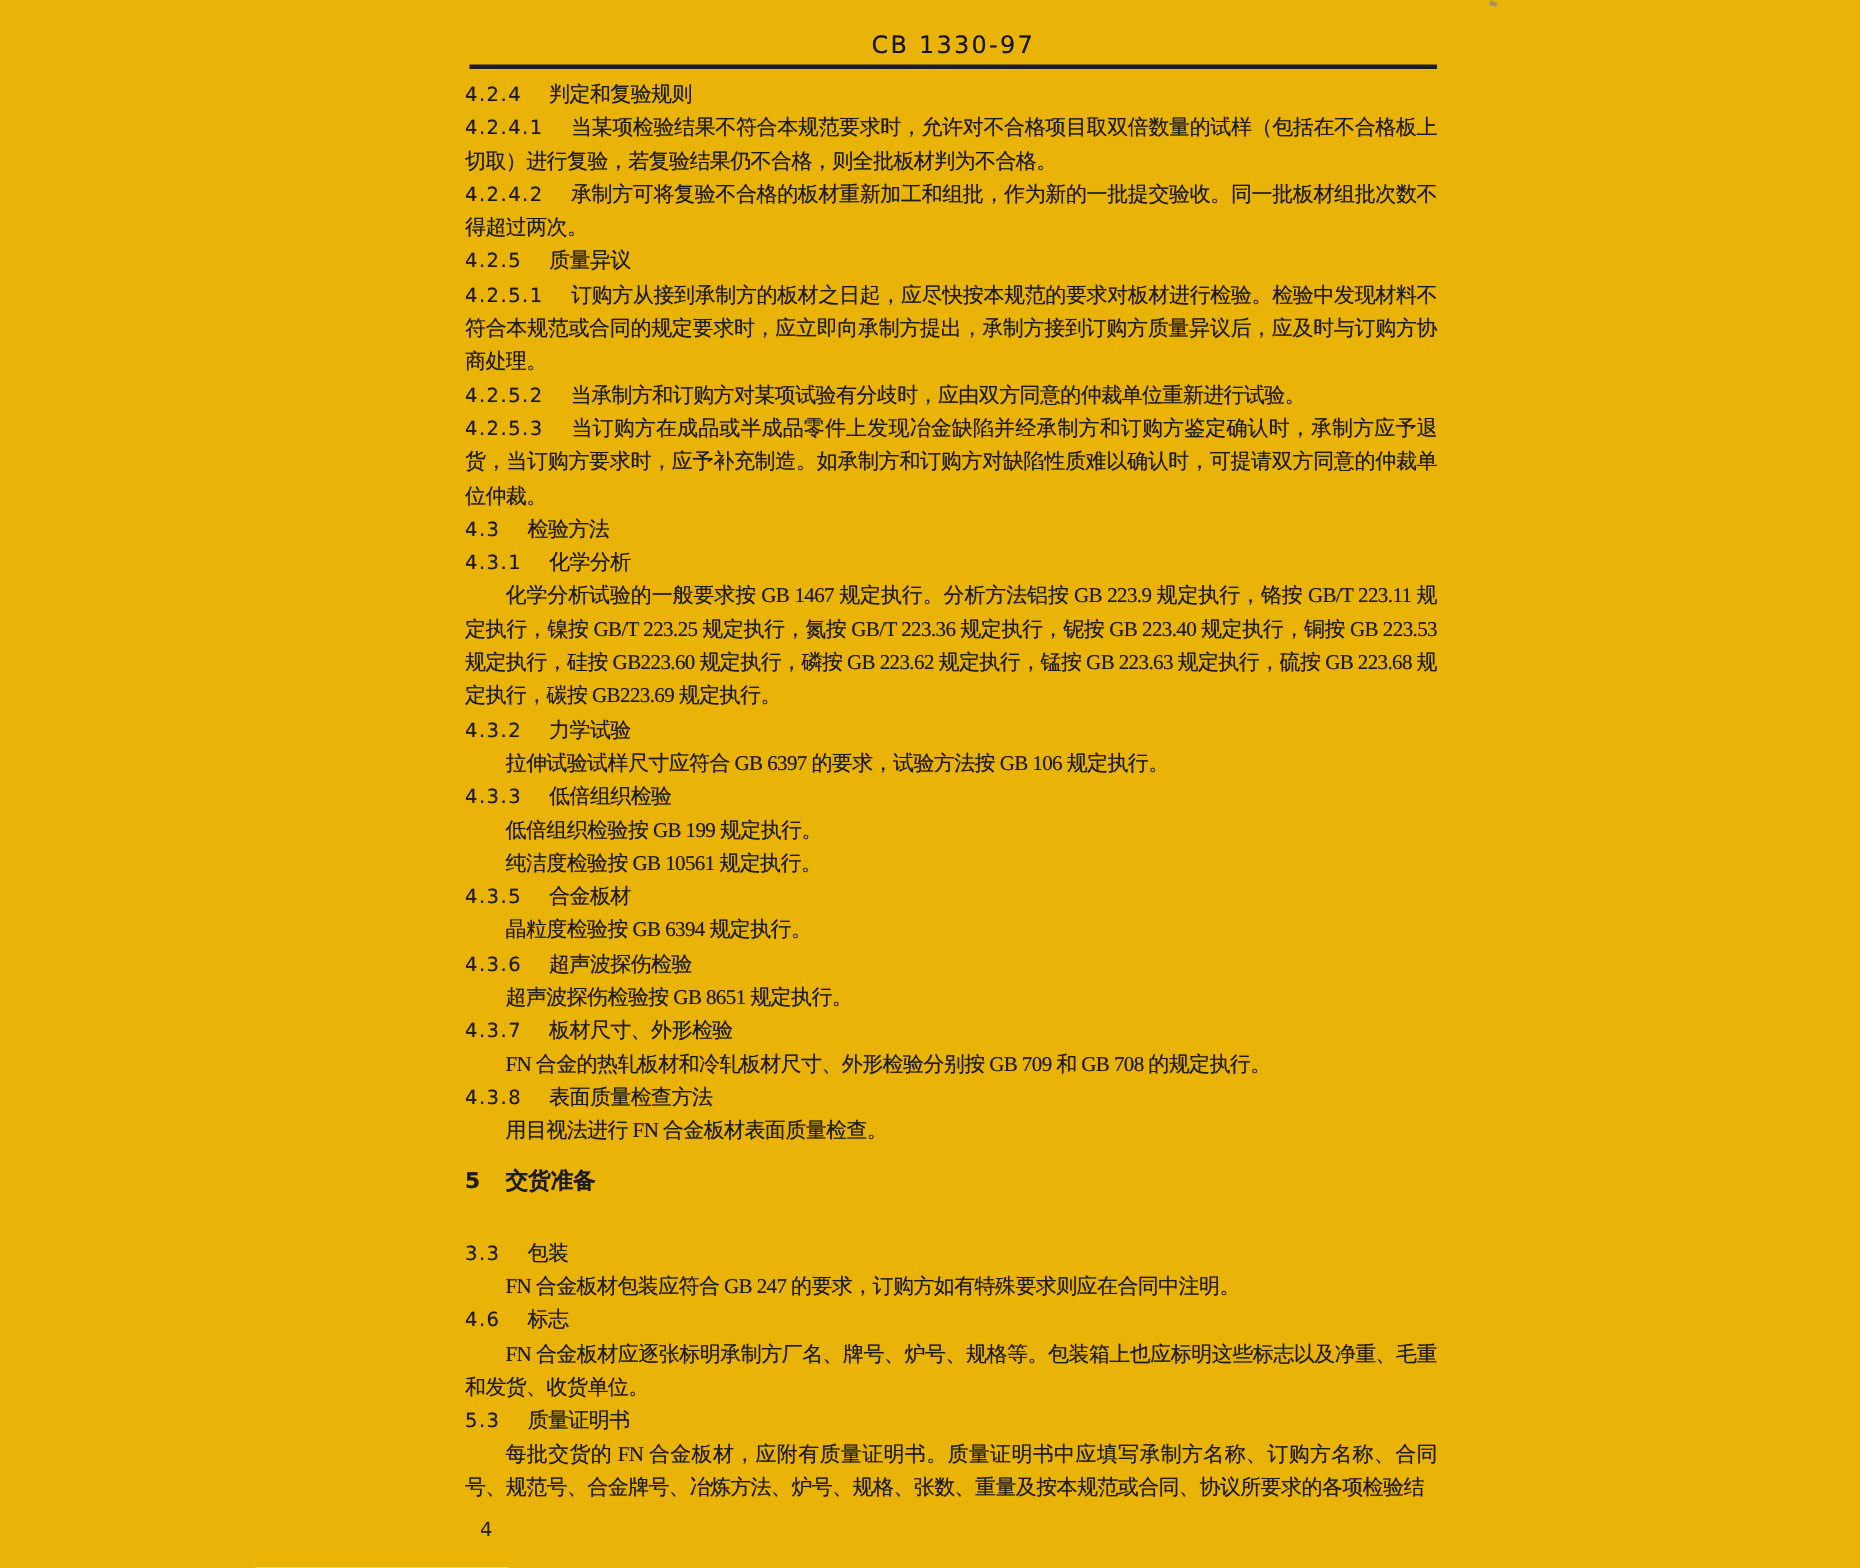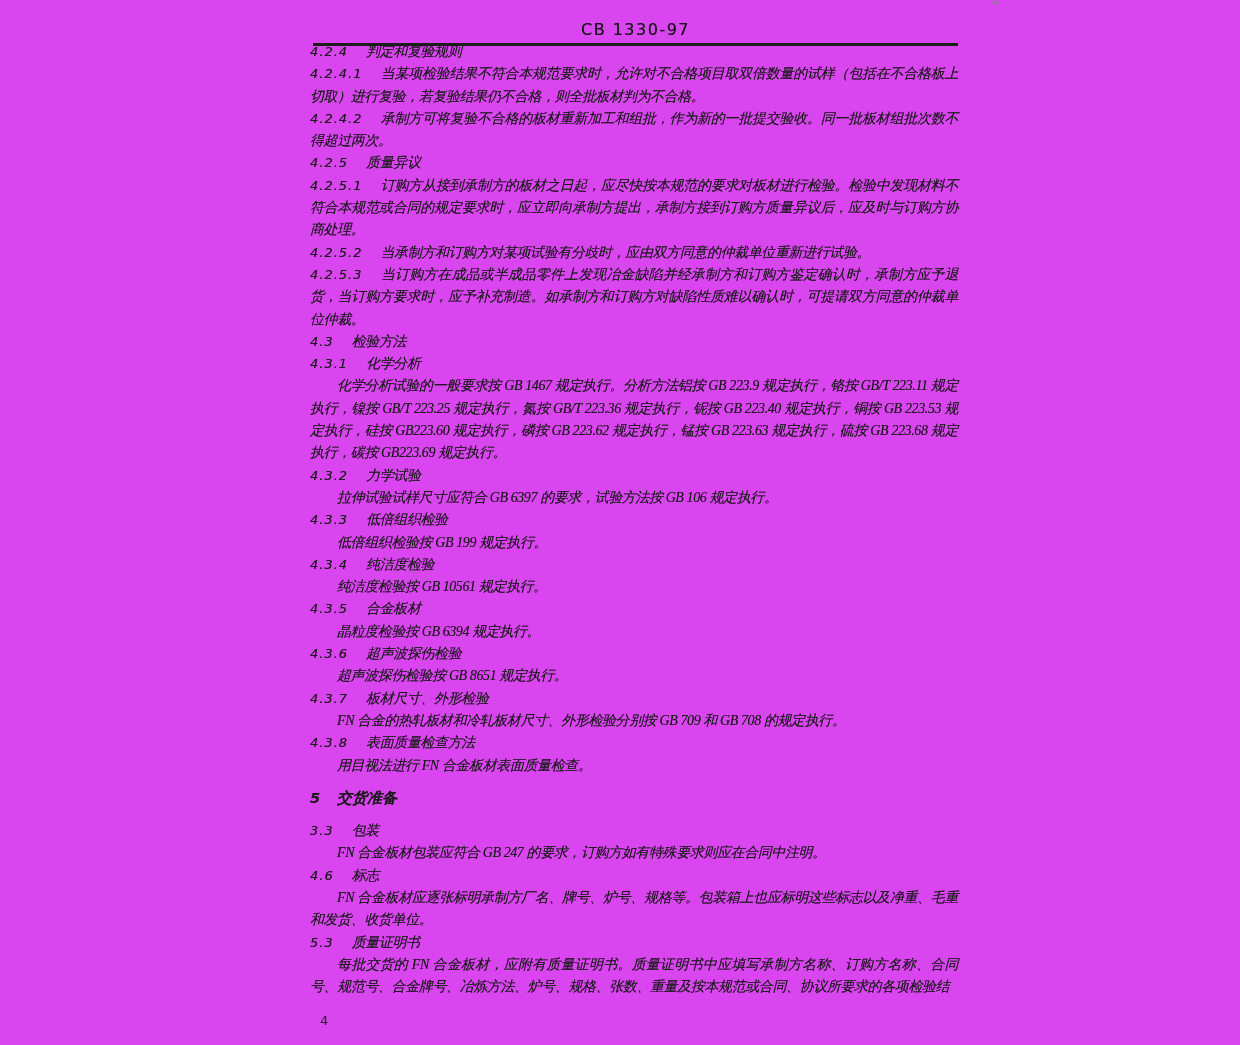--- a/index.html
+++ b/index.html
@@ -6,21 +6,21 @@
   html,body { width:1240px; height:1045px; }
   body {
     background:#fefefd;
     font-family:"Liberation Serif","DejaVu Serif",serif;
     color:#1a1a1a;
     overflow:hidden;
   }
   .page {
     position:relative;
     width:1240px; height:1045px;
-    background:#d946ef;
+    background:#eab308;
   }
   
   .header-code {
     position:absolute;
     top:20px; left:313px; width:645px;
     text-align:center;
     font-family:"DejaVu Sans","Liberation Sans",sans-serif;
     font-size:16px;
     letter-spacing:1.5px;
     color:#161616;
@@ -34,36 +34,35 @@
   .corner-speck {
     position:absolute;
     top:1px; left:993px; width:5px; height:3px;
     background:#8a8a8a;
     opacity:0.7;
     transform:rotate(18deg);
   }
   
   .content {
     position:absolute;
-    top:41px; left:310px; width:648px;
+    top:53px; left:310px; width:648px;
     font-size:14px;
     line-height:22.3px;
     letter-spacing:-0.4px;
     text-align:justify;
     color:#1b1b1b;
     text-shadow:0 0 0.45px rgba(0,0,0,0.5);
-    font-style:italic;
   }
   .content p { margin:0; }
   .content p.para { text-indent:27px; }
   .content p.section {
     font-weight:bold;
     font-size:15px;
     margin-top:10px;
-    margin-bottom:11px;
+    margin-bottom:27px;
     letter-spacing:0;
   }
   .content .num {
     font-family:"DejaVu Sans","Liberation Sans",sans-serif;
     font-size:13px;
     letter-spacing:1px;
     margin-right:18px;
     white-space:nowrap;
   }
   .content p.section .num {
@@ -94,21 +93,20 @@
       <p class="clause-para"><span class="num">4.2.5.1</span><span class="txt">订购方从接到承制方的板材之日起，应尽快按本规范的要求对板材进行检验。检验中发现材料不符合本规范或合同的规定要求时，应立即向承制方提出，承制方接到订购方质量异议后，应及时与订购方协商处理。</span></p>
       <p class="clause-para"><span class="num">4.2.5.2</span><span class="txt">当承制方和订购方对某项试验有分歧时，应由双方同意的仲裁单位重新进行试验。</span></p>
       <p class="clause-para"><span class="num">4.2.5.3</span><span class="txt">当订购方在成品或半成品零件上发现冶金缺陷并经承制方和订购方鉴定确认时，承制方应予退货，当订购方要求时，应予补充制造。如承制方和订购方对缺陷性质难以确认时，可提请双方同意的仲裁单位仲裁。</span></p>
       <p class="clause"><span class="num">4.3</span><span class="ttl">检验方法</span></p>
       <p class="clause"><span class="num">4.3.1</span><span class="ttl">化学分析</span></p>
       <p class="para"><span class="txt">化学分析试验的一般要求按 GB 1467 规定执行。分析方法铝按 GB 223.9 规定执行，铬按 GB/T 223.11 规定执行，镍按 GB/T 223.25 规定执行，氮按 GB/T 223.36 规定执行，铌按 GB 223.40 规定执行，铜按 GB 223.53 规定执行，硅按 GB223.60 规定执行，磷按 GB 223.62 规定执行，锰按 GB 223.63 规定执行，硫按 GB 223.68 规定执行，碳按 GB223.69 规定执行。</span></p>
       <p class="clause"><span class="num">4.3.2</span><span class="ttl">力学试验</span></p>
       <p class="para"><span class="txt">拉伸试验试样尺寸应符合 GB 6397 的要求，试验方法按 GB 106 规定执行。</span></p>
       <p class="clause"><span class="num">4.3.3</span><span class="ttl">低倍组织检验</span></p>
       <p class="para"><span class="txt">低倍组织检验按 GB 199 规定执行。</span></p>
-      <p class="clause"><span class="num">4.3.4</span><span class="ttl">纯洁度检验</span></p>
       <p class="para"><span class="txt">纯洁度检验按 GB 10561 规定执行。</span></p>
       <p class="clause"><span class="num">4.3.5</span><span class="ttl">合金板材</span></p>
       <p class="para"><span class="txt">晶粒度检验按 GB 6394 规定执行。</span></p>
       <p class="clause"><span class="num">4.3.6</span><span class="ttl">超声波探伤检验</span></p>
       <p class="para"><span class="txt">超声波探伤检验按 GB 8651 规定执行。</span></p>
       <p class="clause"><span class="num">4.3.7</span><span class="ttl">板材尺寸、外形检验</span></p>
       <p class="para"><span class="txt">FN 合金的热轧板材和冷轧板材尺寸、外形检验分别按 GB 709 和 GB 708 的规定执行。</span></p>
       <p class="clause"><span class="num">4.3.8</span><span class="ttl">表面质量检查方法</span></p>
       <p class="para"><span class="txt">用目视法进行 FN 合金板材表面质量检查。</span></p>
       <p class="section"><span class="num">5</span><span class="ttl">交货准备</span></p>

